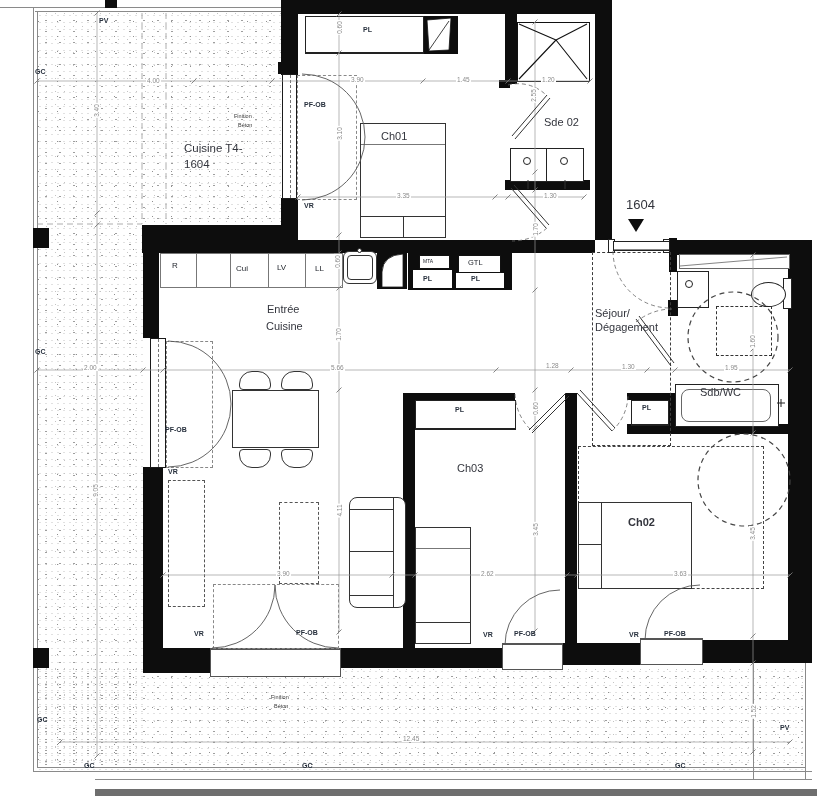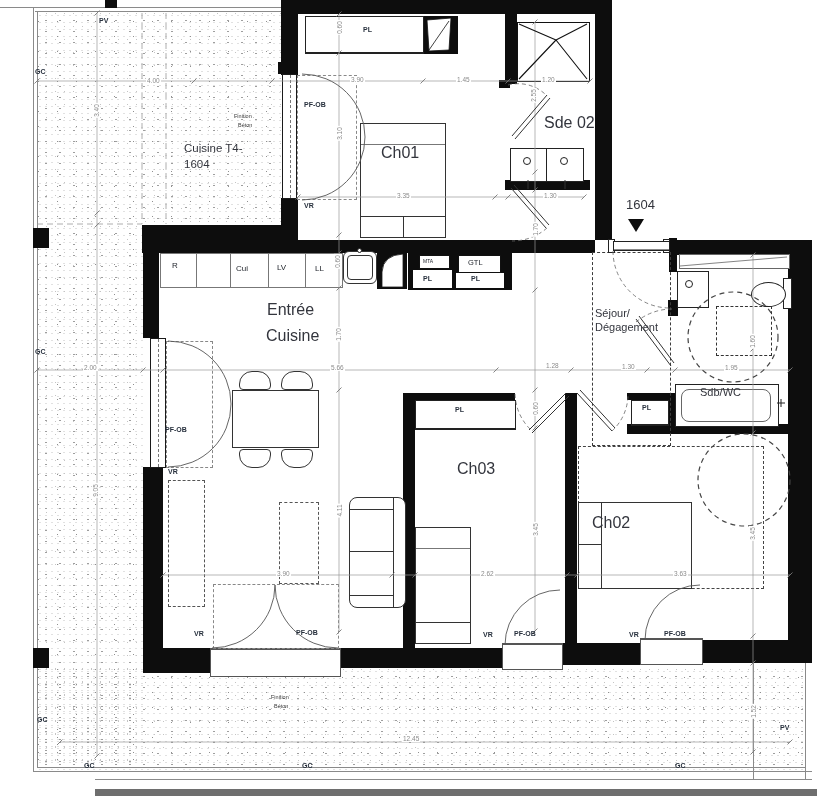--- a/index.html
+++ b/index.html
@@ -14,21 +14,21 @@
       radial-gradient(circle,#c4c4c4 0.6px,transparent 0.9px),
       radial-gradient(circle,#8f8f8f 0.5px,transparent 0.8px),
       radial-gradient(circle,#d2d2d2 0.4px,transparent 0.7px);
     background-size:14px 11px,9px 13px,19px 15px,6px 7px;
     background-position:2px 3px,5px 8px,11px 2px,0 0;}
   .dim{position:absolute;font-size:6.5px;line-height:7px;color:#8b8b8b;background:#fff;
        padding:0 1px;white-space:nowrap;z-index:30;}
   .dim.v{transform:rotate(-90deg);}
   .tag{position:absolute;font-size:7px;font-weight:bold;color:#27303d;line-height:8px;
        white-space:nowrap;z-index:31;}
-  .room{position:absolute;font-size:16px;color:#33353d;line-height:13px;white-space:nowrap;z-index:31;}
+  .room{position:absolute;font-size:11px;color:#33353d;line-height:13px;white-space:nowrap;z-index:31;}
   .fin{position:absolute;font-size:5.5px;color:#3a3a3a;line-height:6px;white-space:nowrap;z-index:31;}
   .kit{position:absolute;font-size:8px;color:#23272e;line-height:9px;white-space:nowrap;z-index:31;}
   .tiny{font-size:5px;}
   .sill{position:absolute;background:#fff;border:1px solid #555;
         box-shadow:inset 0 4px 0 -3px #555, inset 0 9px 0 -8px #999;z-index:6;}
   .winv{position:absolute;background:#fff;border:1px solid #1a1a1a;z-index:6;}
   .winv i{position:absolute;left:50%;top:0;bottom:0;border-left:1px dashed #777;}
   .dashrect{position:absolute;border:1.2px dashed #555;z-index:7;}
   .dashzone{position:absolute;border:1.5px dashed #3c3c3c;z-index:7;}
   .furn{position:absolute;background:#fff;border:1.3px solid #333;z-index:8;}
@@ -298,28 +298,28 @@
     <div class="wall" style="left: 143px; top: 648px; width: 70px; height: 25px; z-index: 5;"></div>
     <div class="wall" style="left: 338px; top: 648px; width: 165px; height: 20px; z-index: 5;"></div>
     <div class="wall" style="left: 560px; top: 643px; width: 80px; height: 22px; z-index: 5;"></div>
     <div class="wall" style="left: 700px; top: 640px; width: 105px; height: 23px; z-index: 5;"></div>
     <div class="wall" style="left: 278px; top: 62px; width: 20px; height: 12px; z-index: 5;"></div>
     <div class="wall" style="left: 33px; top: 228px; width: 16px; height: 20px; z-index: 5;"></div>
     <div class="wall" style="left: 33px; top: 648px; width: 16px; height: 20px; z-index: 5;"></div>
     <div class="wall" style="left: 105px; top: 0px; width: 12px; height: 8px; z-index: 5;"></div>
     <div class="room" style="left: 184px; top: 142px; font-size: 11.5px;">Cuisine T4-</div>
     <div class="room" style="left: 184px; top: 158px; font-size: 11.5px;">1604</div>
-    <div class="room" style="left: 381px; top: 146px;">Ch01</div>
+    <div class="room" style="left: 381px; top: 130px;">Ch01</div>
     <div class="room" style="left: 544px; top: 116px;">Sde 02</div>
     <div class="room" style="left: 267px; top: 303px;">Entrée</div>
-    <div class="room" style="left: 266px; top: 329px;">Cuisine</div>
+    <div class="room" style="left: 266px; top: 320px;">Cuisine</div>
     <div class="room" style="left: 595px; top: 307px; font-size: 11px;">Séjour/</div>
     <div class="room" style="left: 595px; top: 321px; font-size: 11px;">Dégagement</div>
     <div class="room" style="left: 457px; top: 462px;">Ch03</div>
-    <div class="room" style="left: 592px; top: 516px;">Ch02</div>
+    <div class="room" style="left: 628px; top: 516px; font-weight: bold;">Ch02</div>
     <div class="room" style="left: 700px; top: 386px; font-size: 11px;">Sdb/WC</div>
     <div class="room" style="left: 626px; top: 198px; font-size: 13px;">1604</div>
     <div class="fin" style="left: 234px; top: 113px;">Finition</div>
     <div class="fin" style="left: 238px; top: 122px;">Béton</div>
     <div class="fin" style="left: 271px; top: 694px;">Finition</div>
     <div class="fin" style="left: 274px; top: 703px;">Béton</div>
     <div class="tag" style="left: 363px; top: 26px;">PL</div>
     <div class="tag" style="left: 455px; top: 406px;">PL</div>
     <div class="tag" style="left: 642px; top: 404px;">PL</div>
     <div class="tag" style="left: 423px; top: 275px;">PL</div>

